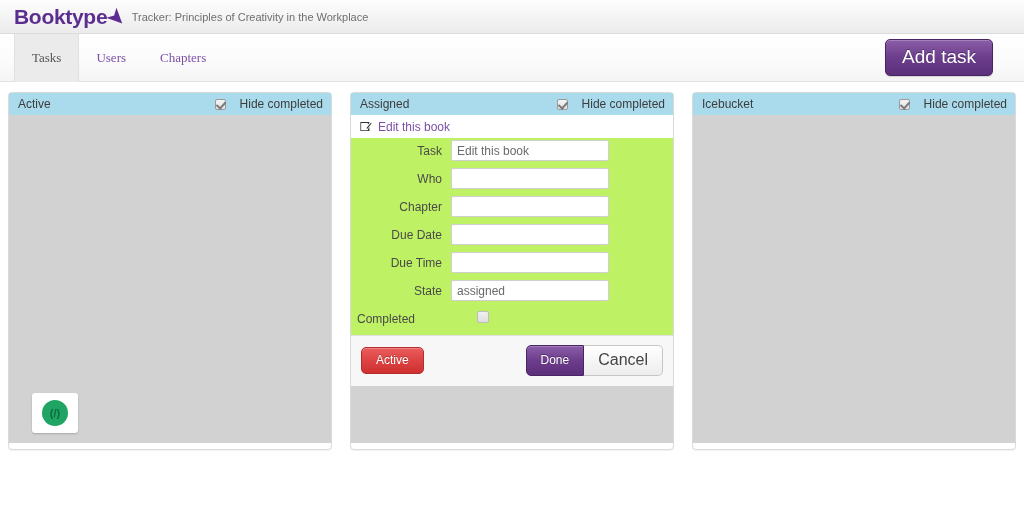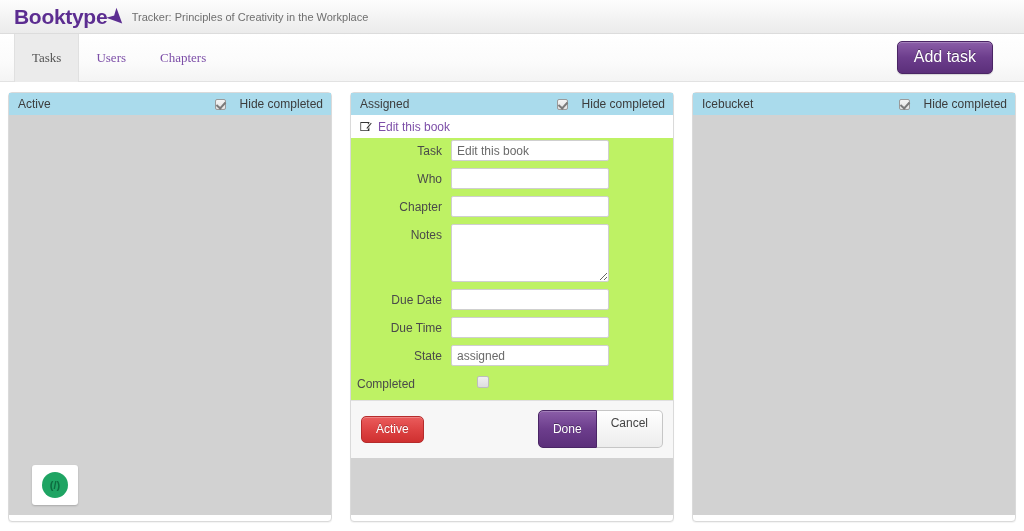--- a/index.html
+++ b/index.html
@@ -69,21 +69,21 @@
     background: #ebebeb;
     border-left: 1px solid #e0e0e0;
     border-right: 1px solid #e0e0e0;
   }
   .spacer { flex: 1; }
   .btn-addtask {
     background: linear-gradient(to bottom, #8b5ea8 0%, #6c3d8c 50%, #5b2f7a 100%);
     border: 1px solid #4a2565;
     border-radius: 5px;
     color: #ffffff;
-    font-size: 16px;
+    font-size: 19px;
     padding: 6px 16px 7px;
     cursor: pointer;
     box-shadow: inset 0 1px 0 rgba(255,255,255,.22), 0 1px 1px rgba(0,0,0,.14);
     text-shadow: 0 -1px 0 rgba(0,0,0,.35);
     margin-right: 17px;
   }
 
   
   .board {
     display: flex;
@@ -252,22 +252,22 @@
     cursor: pointer;
     text-shadow: 0 -1px 0 rgba(0,0,0,.35);
     box-shadow: inset 0 1px 0 rgba(255,255,255,.2);
   }
   .btn-cancel {
     background: linear-gradient(to bottom,#ffffff 0%,#f4f4f4 60%,#ededed 100%);
     border: 1px solid #c6c6c6;
     border-left: none;
     border-radius: 0 5px 5px 0;
     color: #444444;
-    font-size: 12px;
-    padding: 5px 14px 17px;
+    font-size: 16px;
+    padding: 5px 14px 6px;
     cursor: pointer;
   }
 
   
   .status-card {
     position: absolute;
     left: 23px;
     bottom: 10px;
     width: 46px;
     height: 40px;
@@ -361,24 +361,20 @@
       </div>
       <div class="form-row">
         <div class="form-label">Who</div>
         <input class="form-input" type="text" value="" style="">
       </div>
       <div class="form-row">
         <div class="form-label">Chapter</div>
         <input class="form-input" type="text" value="" style="">
       </div>
       <div class="form-row">
-        <div class="form-label">Notes</div>
-        <textarea class="form-textarea" style=""></textarea>
-      </div>
-      <div class="form-row">
         <div class="form-label">Due Date</div>
         <input class="form-input" type="text" value="" style="">
       </div>
       <div class="form-row">
         <div class="form-label">Due Time</div>
         <input class="form-input" type="text" value="" style="">
       </div>
       <div class="form-row">
         <div class="form-label">State</div>
         <input class="form-input" type="text" value="assigned" style="">

